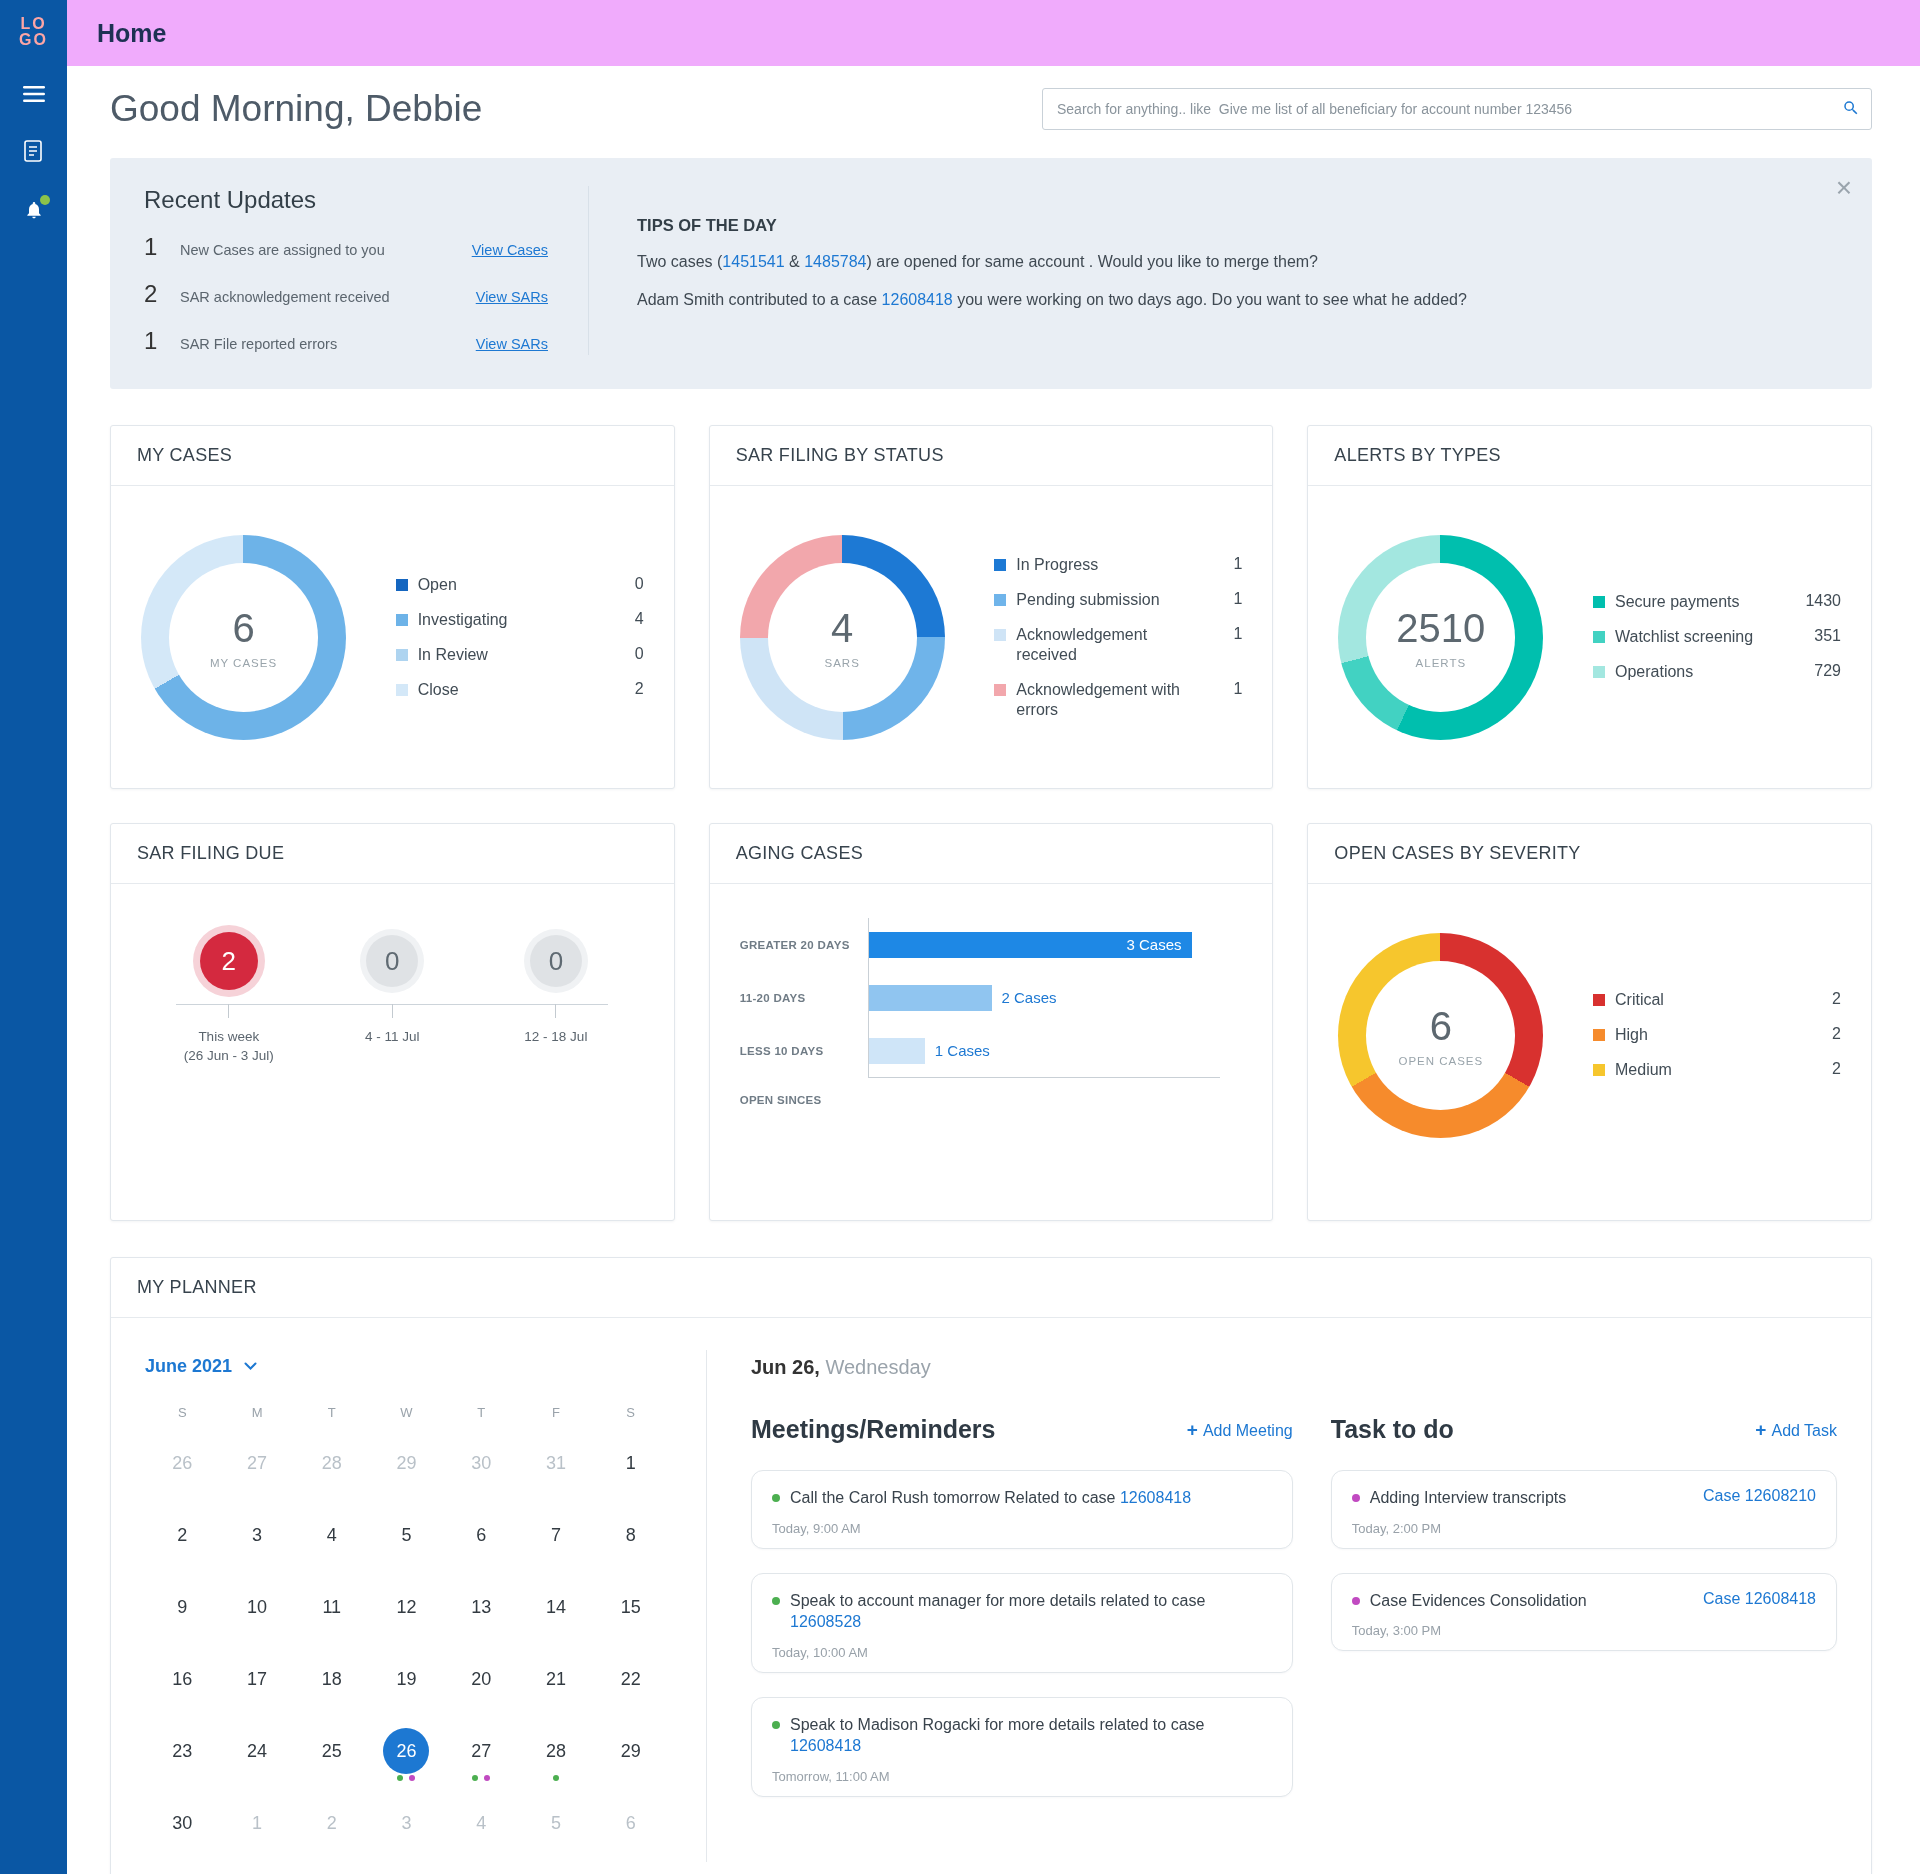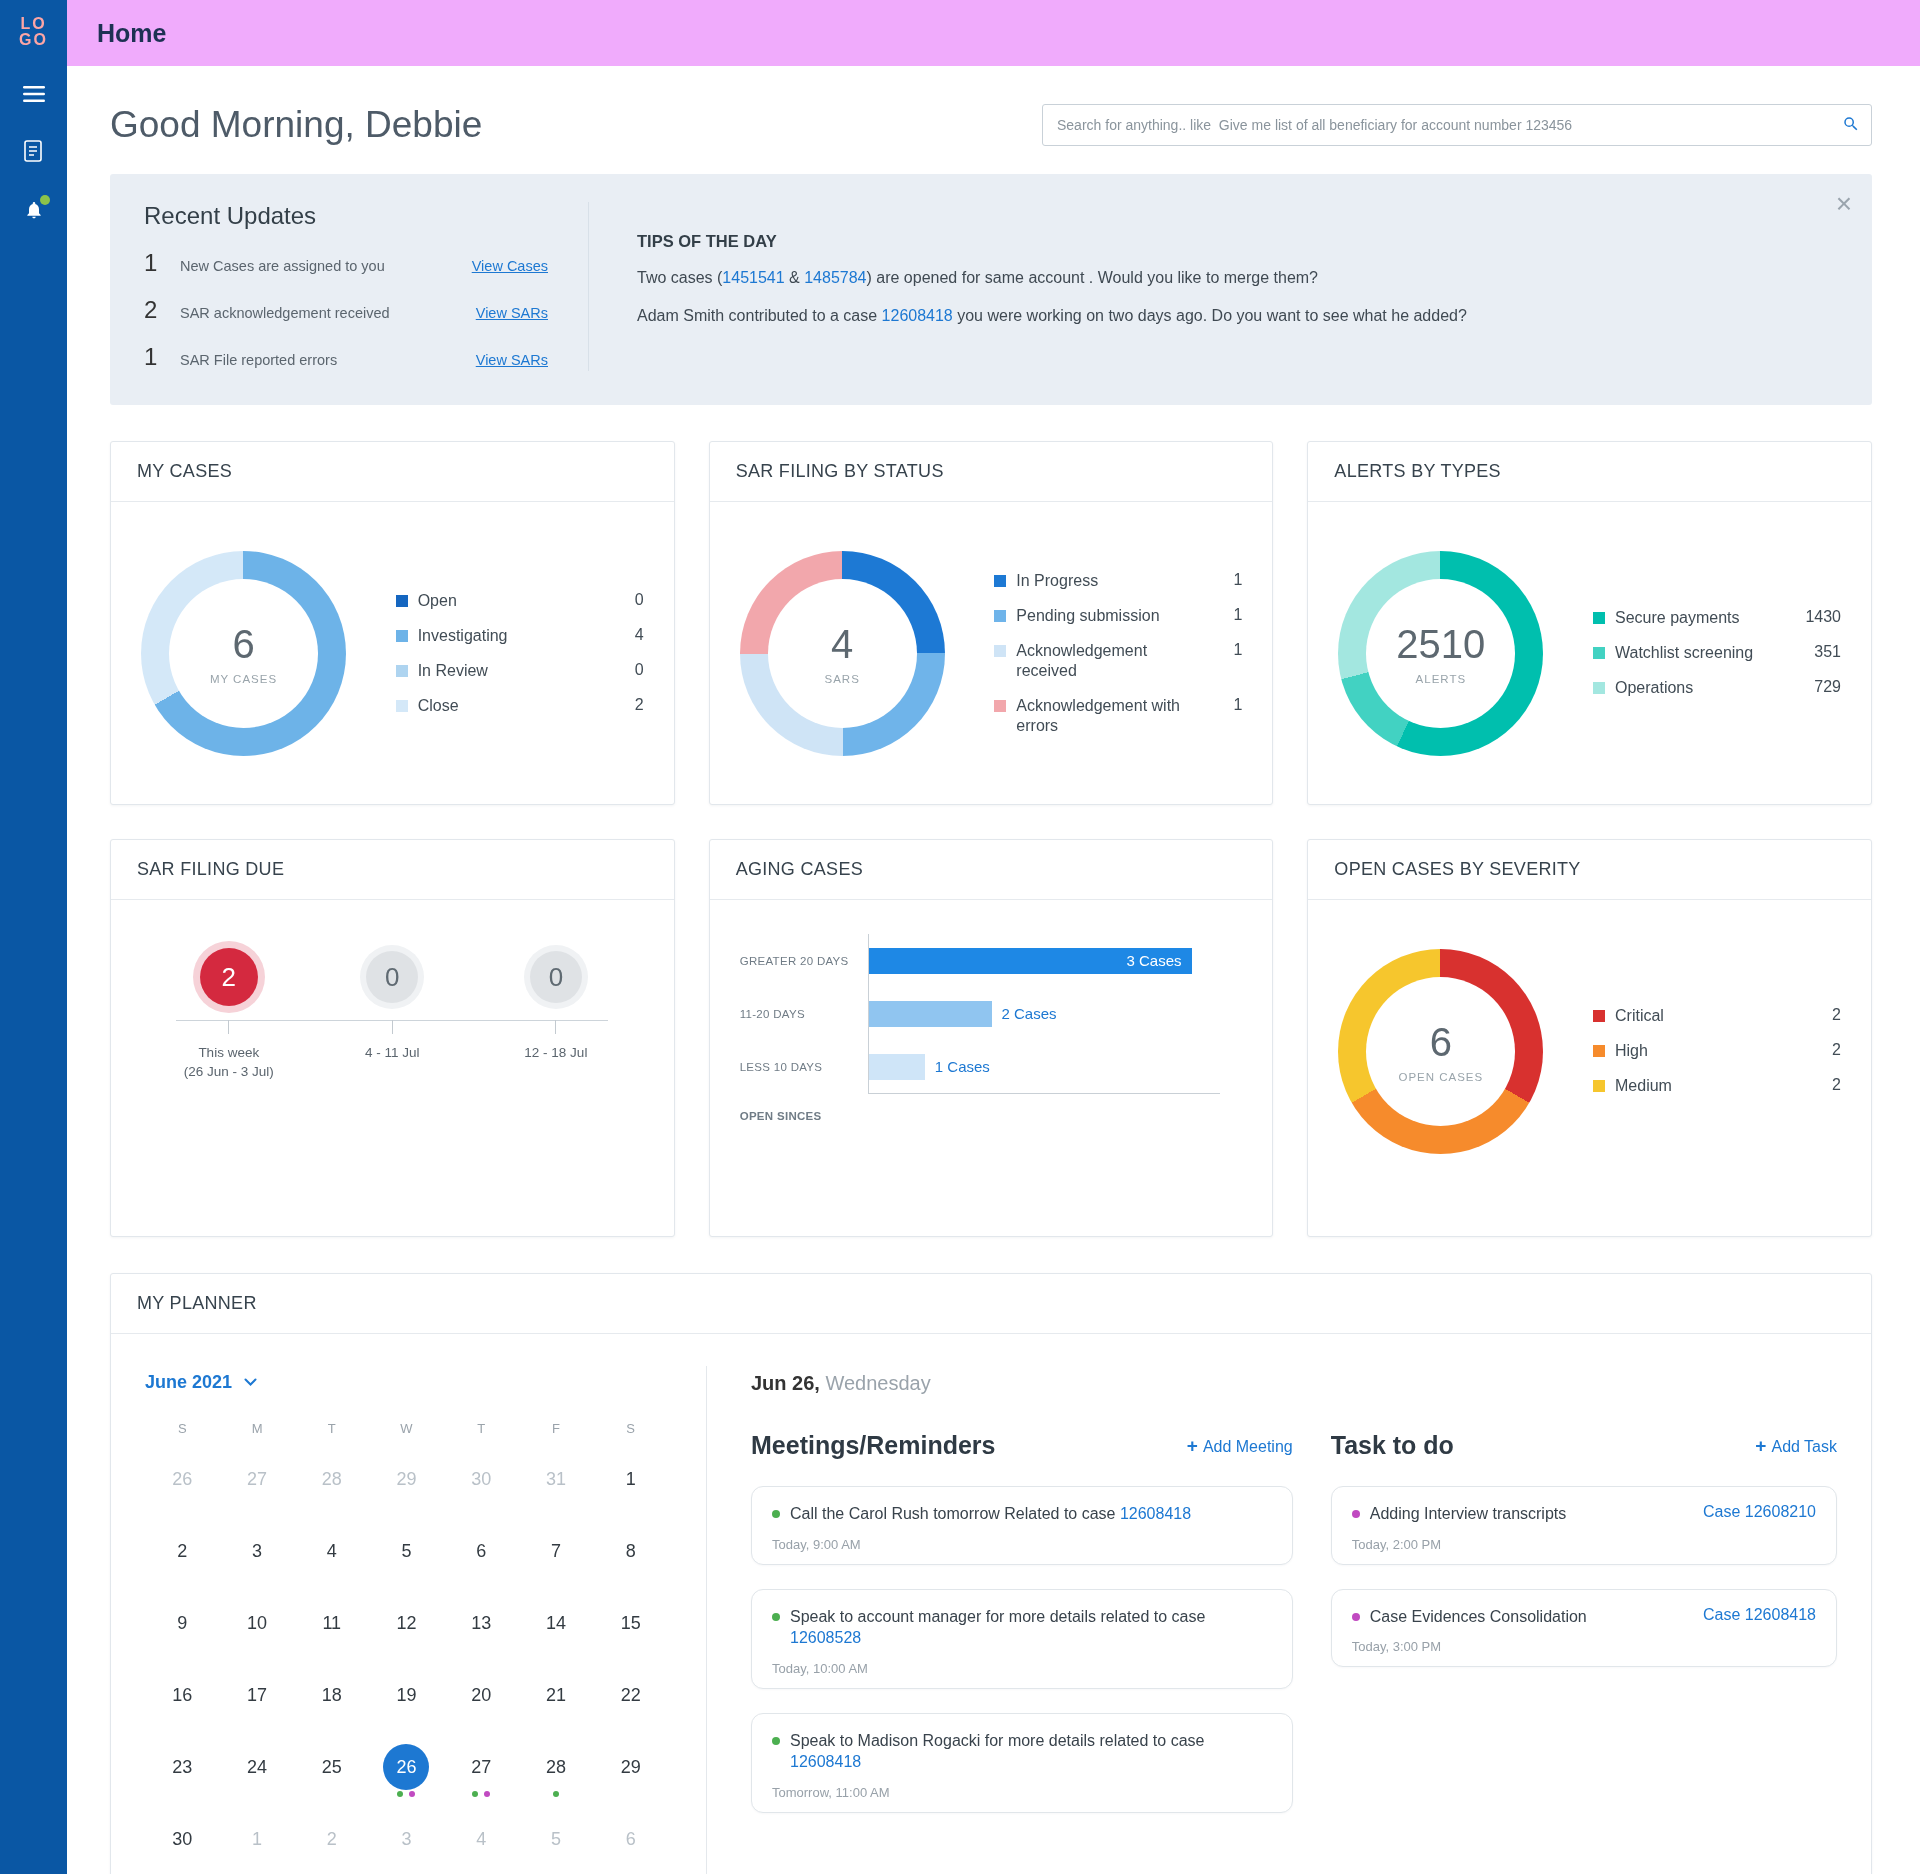--- a/index.html
+++ b/index.html
@@ -25,21 +25,21 @@
   .side-icon{margin-top:34px;position:relative;cursor:pointer;width:24px;height:24px;display:flex;
     align-items:center;justify-content:center;}
   .side-icon .badge{position:absolute;top:-3px;right:-4px;width:10px;height:10px;background:#8bc34a;
     border-radius:50%;}
   
   .topbar{margin-left:67px;height:66px;display:flex;align-items:center;padding-left:30px;background:#f0abfc;}
   .page-title{font-size:25px;font-weight:bold;color:#1d3153;}
   
   .main{margin-left:67px;}
   .content{margin-left:43px;width:1762px;}
-  .greet-row{display:flex;align-items:flex-start;justify-content:space-between;margin-top:38px;}
+  .greet-row{display:flex;align-items:flex-start;justify-content:space-between;margin-top:22px;}
   .greeting{font-size:37px;font-weight:400;color:#4e5b68;}
   .search-box{position:relative;width:830px;}
   .search-input{width:100%;height:42px;border:1px solid #c9d1d8;border-radius:3px;padding:0 48px 0 14px;
     font-size:14px;color:#444;font-family:"Liberation Sans",sans-serif;outline:none;}
   .search-input::placeholder{color:#8a949c;}
   .search-icon{position:absolute;right:12px;top:11px;cursor:pointer;}
   
   .updates{position:relative;margin-top:28px;background:#e9eef4;border-radius:3px;display:flex;
     padding:28px 34px 34px;min-height:218px;}
   .close-btn{position:absolute;right:20px;top:16px;background:none;border:none;font-size:28px;
@@ -78,21 +78,21 @@
   .tl-item{flex:1;display:flex;flex-direction:column;align-items:center;position:relative;cursor:pointer;}
   .tl-circle-wrap{height:86px;display:flex;align-items:center;justify-content:center;}
   .tl-circle{border-radius:50%;display:flex;align-items:center;justify-content:center;font-size:26px;}
   .tl-circle.red{width:58px;height:58px;background:var(--alert-red);color:#fff;box-shadow:0 0 0 7px #f6d2d8;}
   .tl-circle.gray{width:52px;height:52px;background:#dfe2e5;color:#5f6a72;box-shadow:0 0 0 6px #f0f2f4;}
   .tl-tick{width:1px;height:14px;background:#c3cad0;}
   .tl-label{margin-top:10px;font-size:13.5px;color:#5b656e;text-align:center;line-height:1.4;}
   
   .aging-body{display:block;padding:34px 30px 0;}
   .bar-row{display:flex;align-items:center;height:53px;}
-  .bar-label{width:128px;flex:none;font-size:11.5px;font-weight:normal;color:#707c86;letter-spacing:.3px;}
+  .bar-label{width:128px;flex:none;font-size:11.5px;font-weight:bold;color:#707c86;letter-spacing:.3px;}
   .bar-area{width:352px;flex:none;border-left:1px solid #c9d0d6;height:100%;display:flex;align-items:center;}
   .bar{height:26px;display:flex;align-items:center;justify-content:flex-end;padding-right:10px;}
   .bar-text-in{color:#fff;font-size:15px;}
   .bar-text-out{color:var(--accent);font-size:15px;margin-left:10px;}
   .bar-axis{margin-left:128px;width:352px;border-top:1px solid #c9d0d6;}
   .axis-label{margin-top:16px;font-size:11.5px;font-weight:bold;color:#707c86;letter-spacing:.3px;}
   
   .planner{margin-top:36px;}
   .planner-body{display:flex;padding:32px 34px 48px;}
   .cal-col{width:562px;flex:none;padding-right:38px;border-right:1px solid #e4e8ec;}

